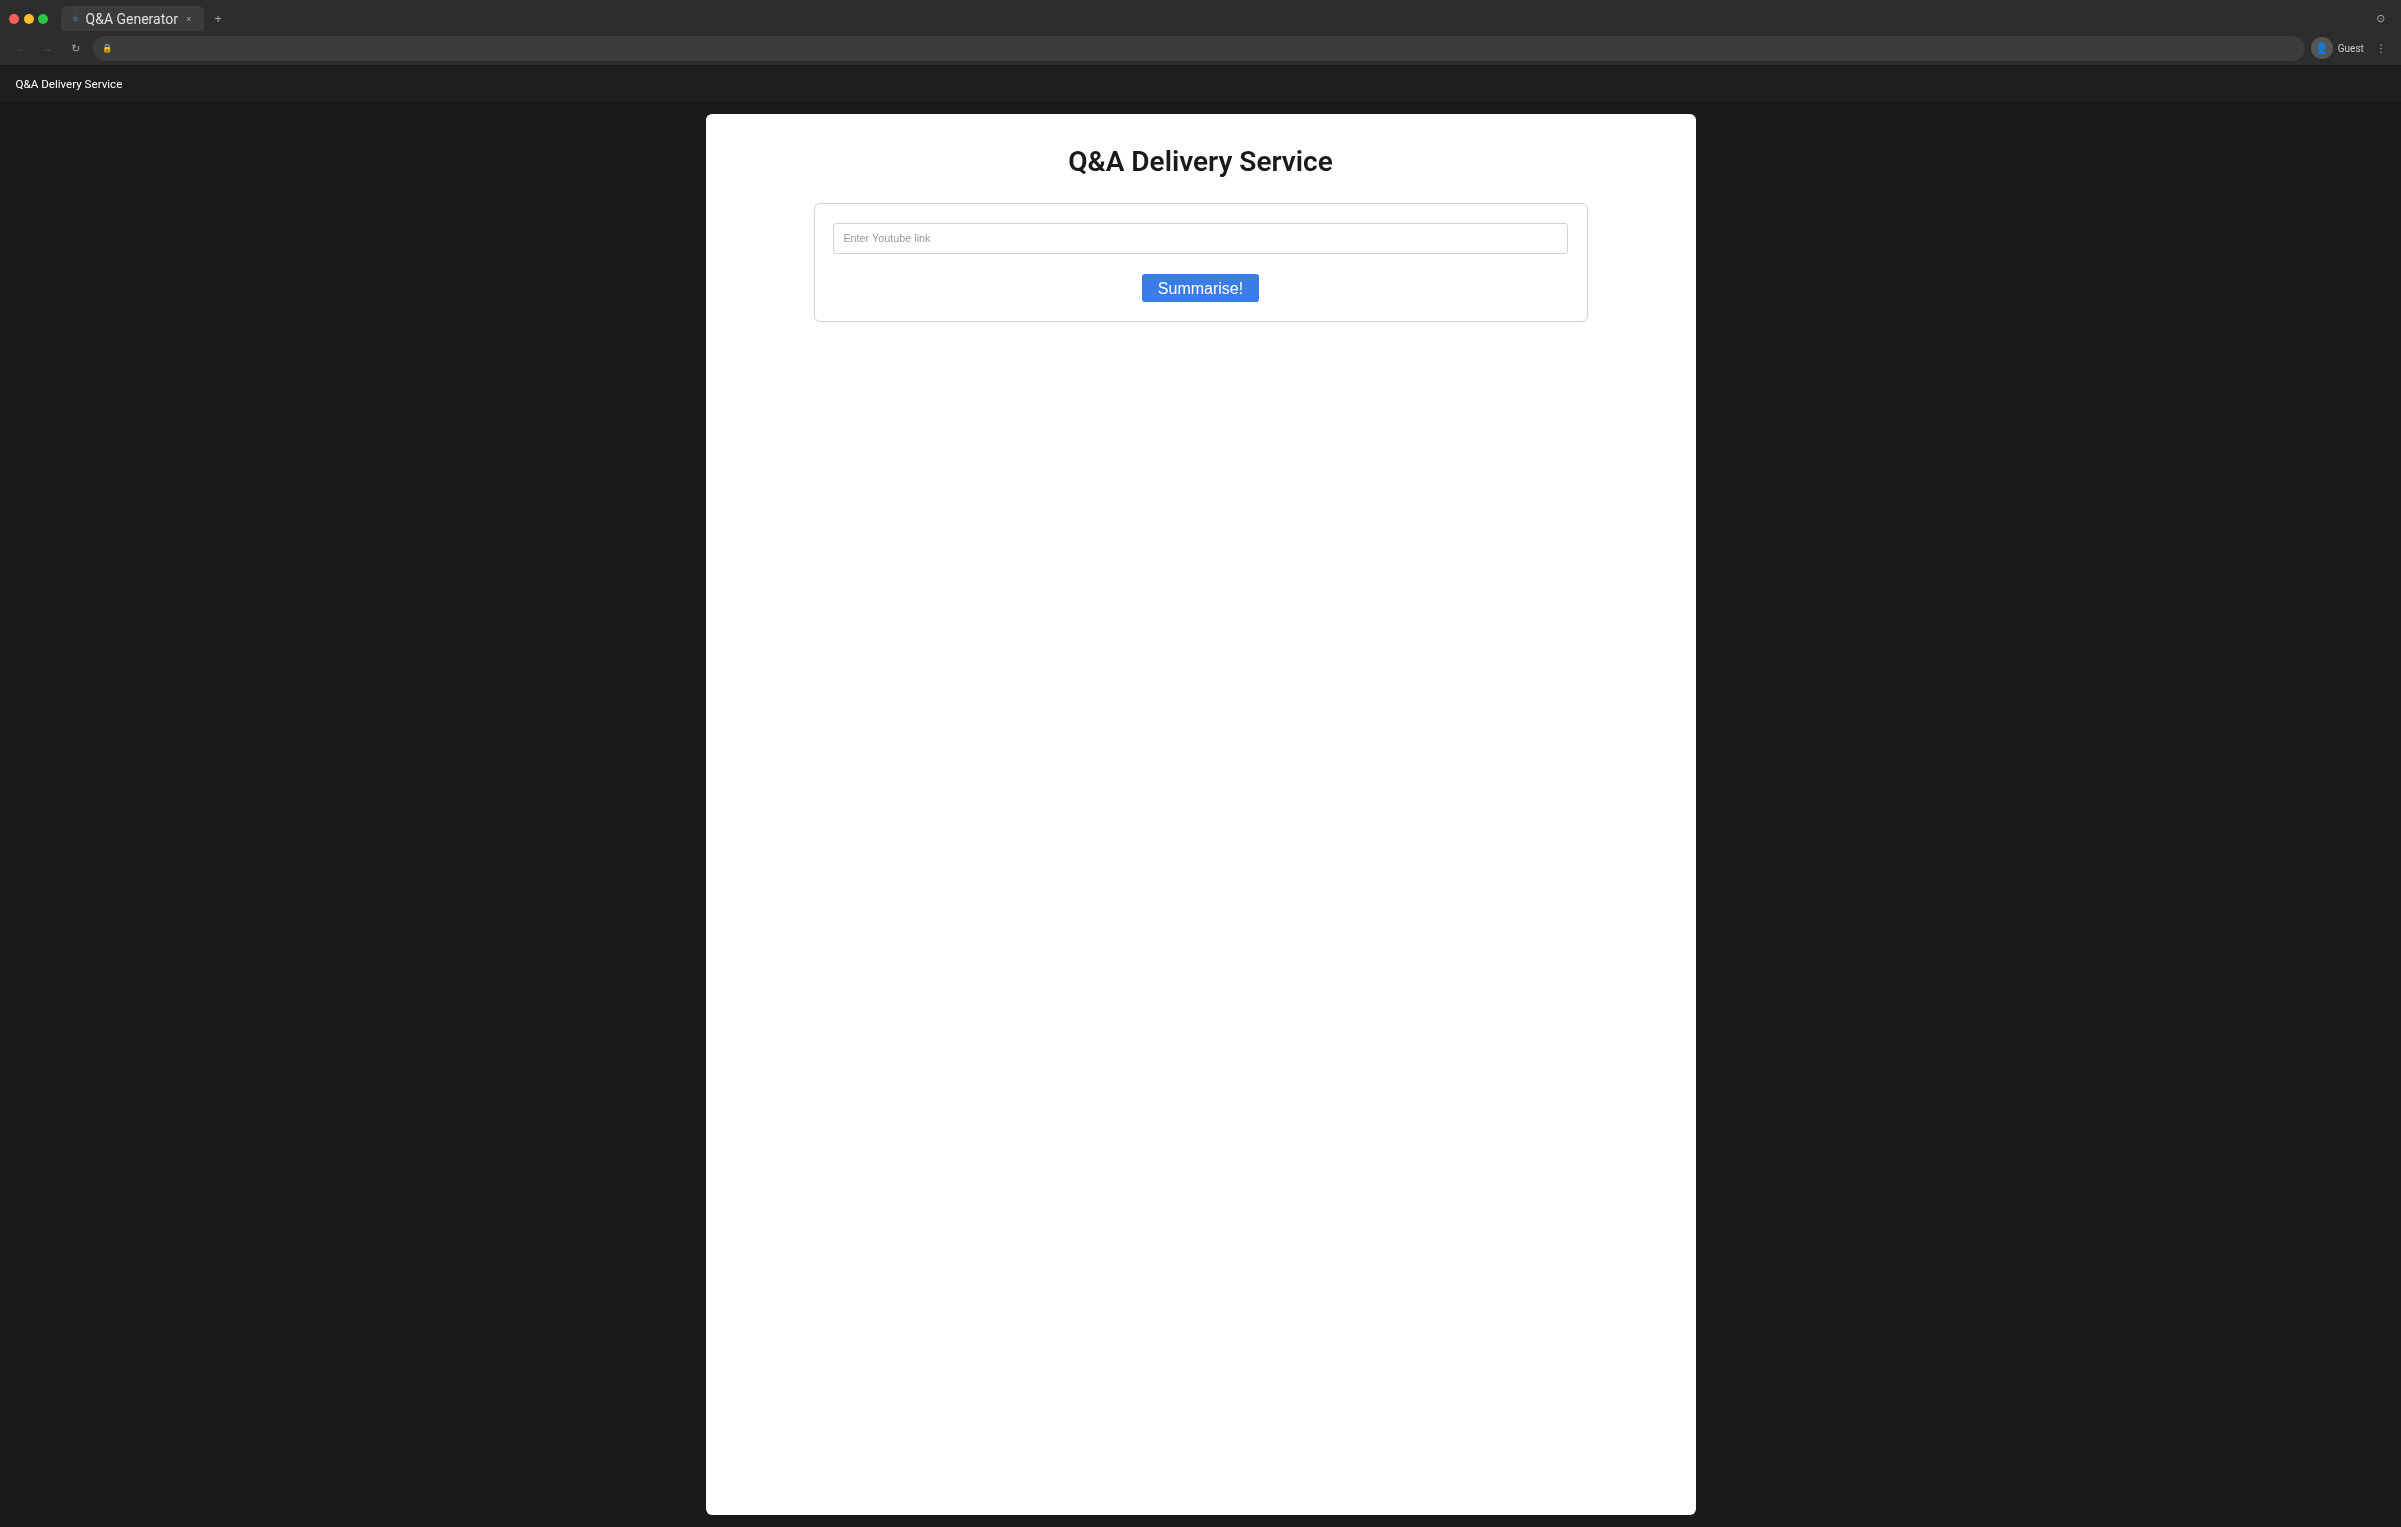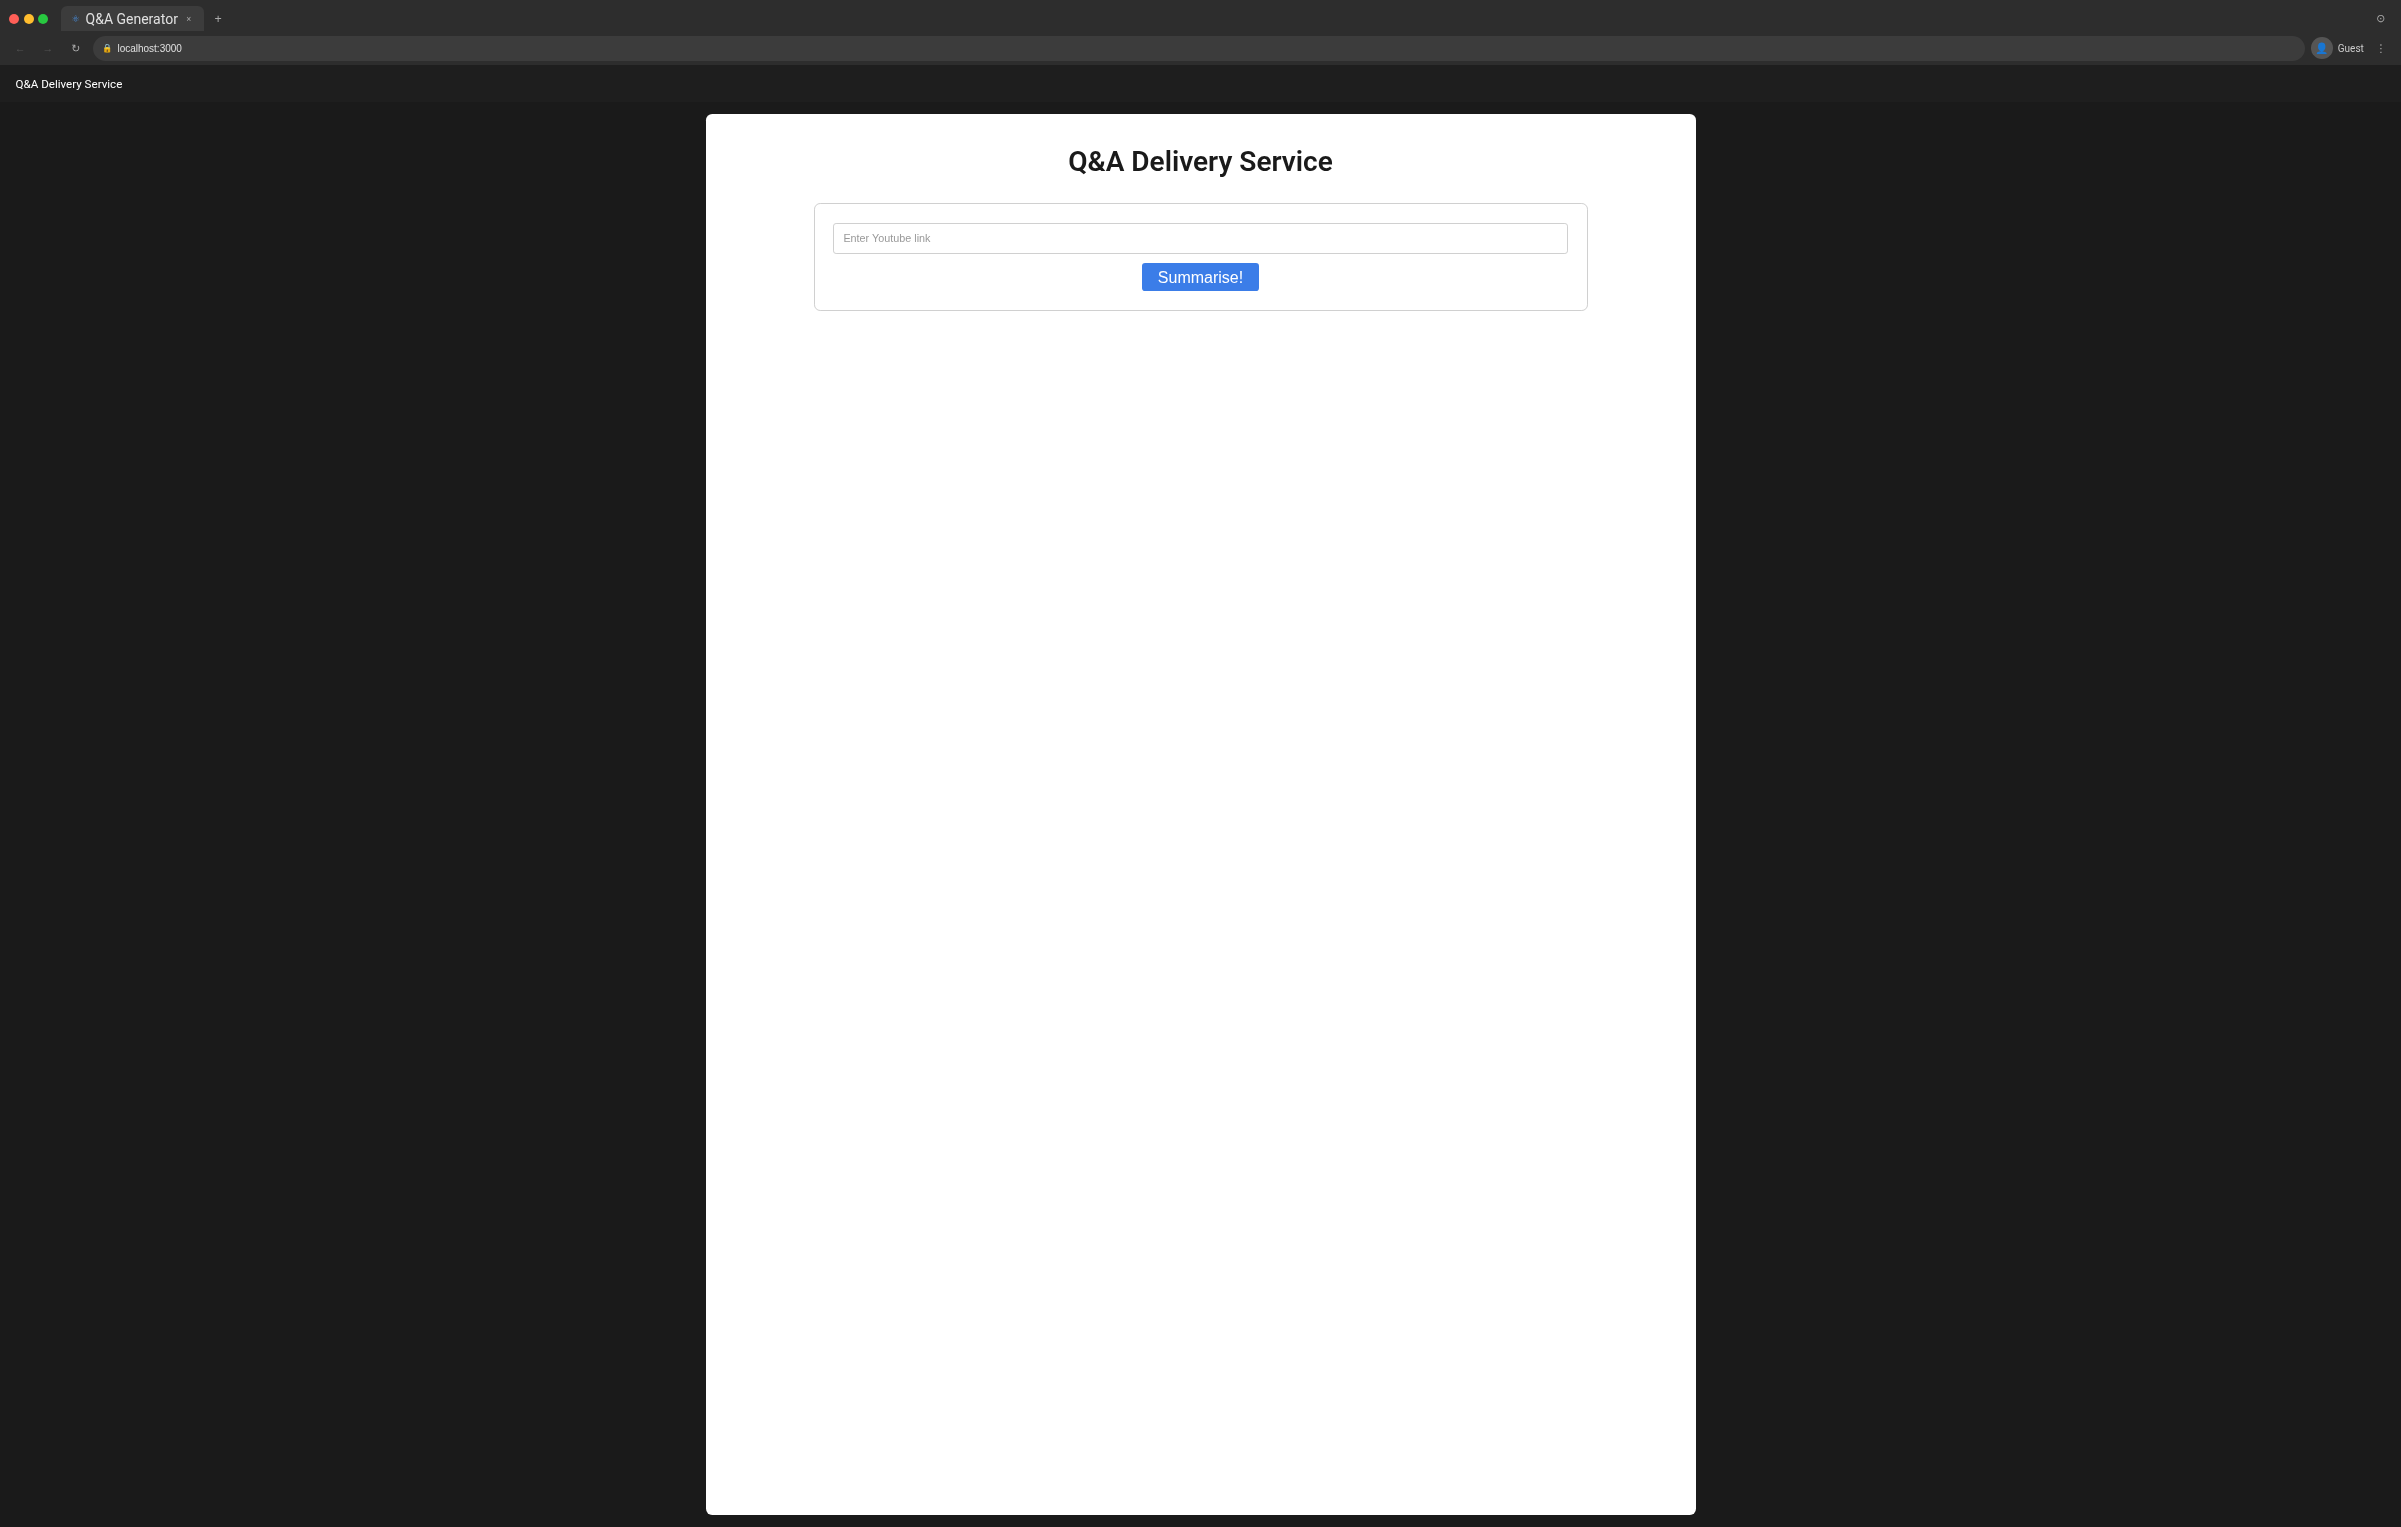--- a/index.html
+++ b/index.html
@@ -269,21 +269,21 @@
 
     .form-card {
       border: 0.8px solid #d0d0d0;
       border-radius: 6.2px;
       padding: 18.6px;
       width: 100%;
       max-width: 774px;
       display: flex;
       flex-direction: column;
       align-items: center;
-      gap: 9px;
+      gap: 20px;
     }
 
     .youtube-input {
       width: 100%;
       height: 31px;
       border: 0.8px solid #d0d0d0;
       border-radius: 3.1px;
       padding: 6.2px 9.3px;
       font-size: 10.8px;
       color: #333;
@@ -326,21 +326,20 @@
     <div class="tab-spacer"></div>
     <button class="browser-settings-btn">⊙</button>
   </div>
 
   <div class="address-bar">
     <button class="nav-btn disabled">←</button>
     <button class="nav-btn disabled">→</button>
     <button class="nav-btn">↻</button>
     <div class="url-bar">
       <span class="url-lock-icon">🔒</span>
-      <input class="url-input" type="text" value="localhost:3000" style="">
     </div>
     <div class="user-area">
       <div class="user-icon">
         <span>👤</span>
       </div>
       <span class="user-label">Guest</span>
     </div>
     <button class="menu-btn">⋮</button>
   </div>
 </div>

